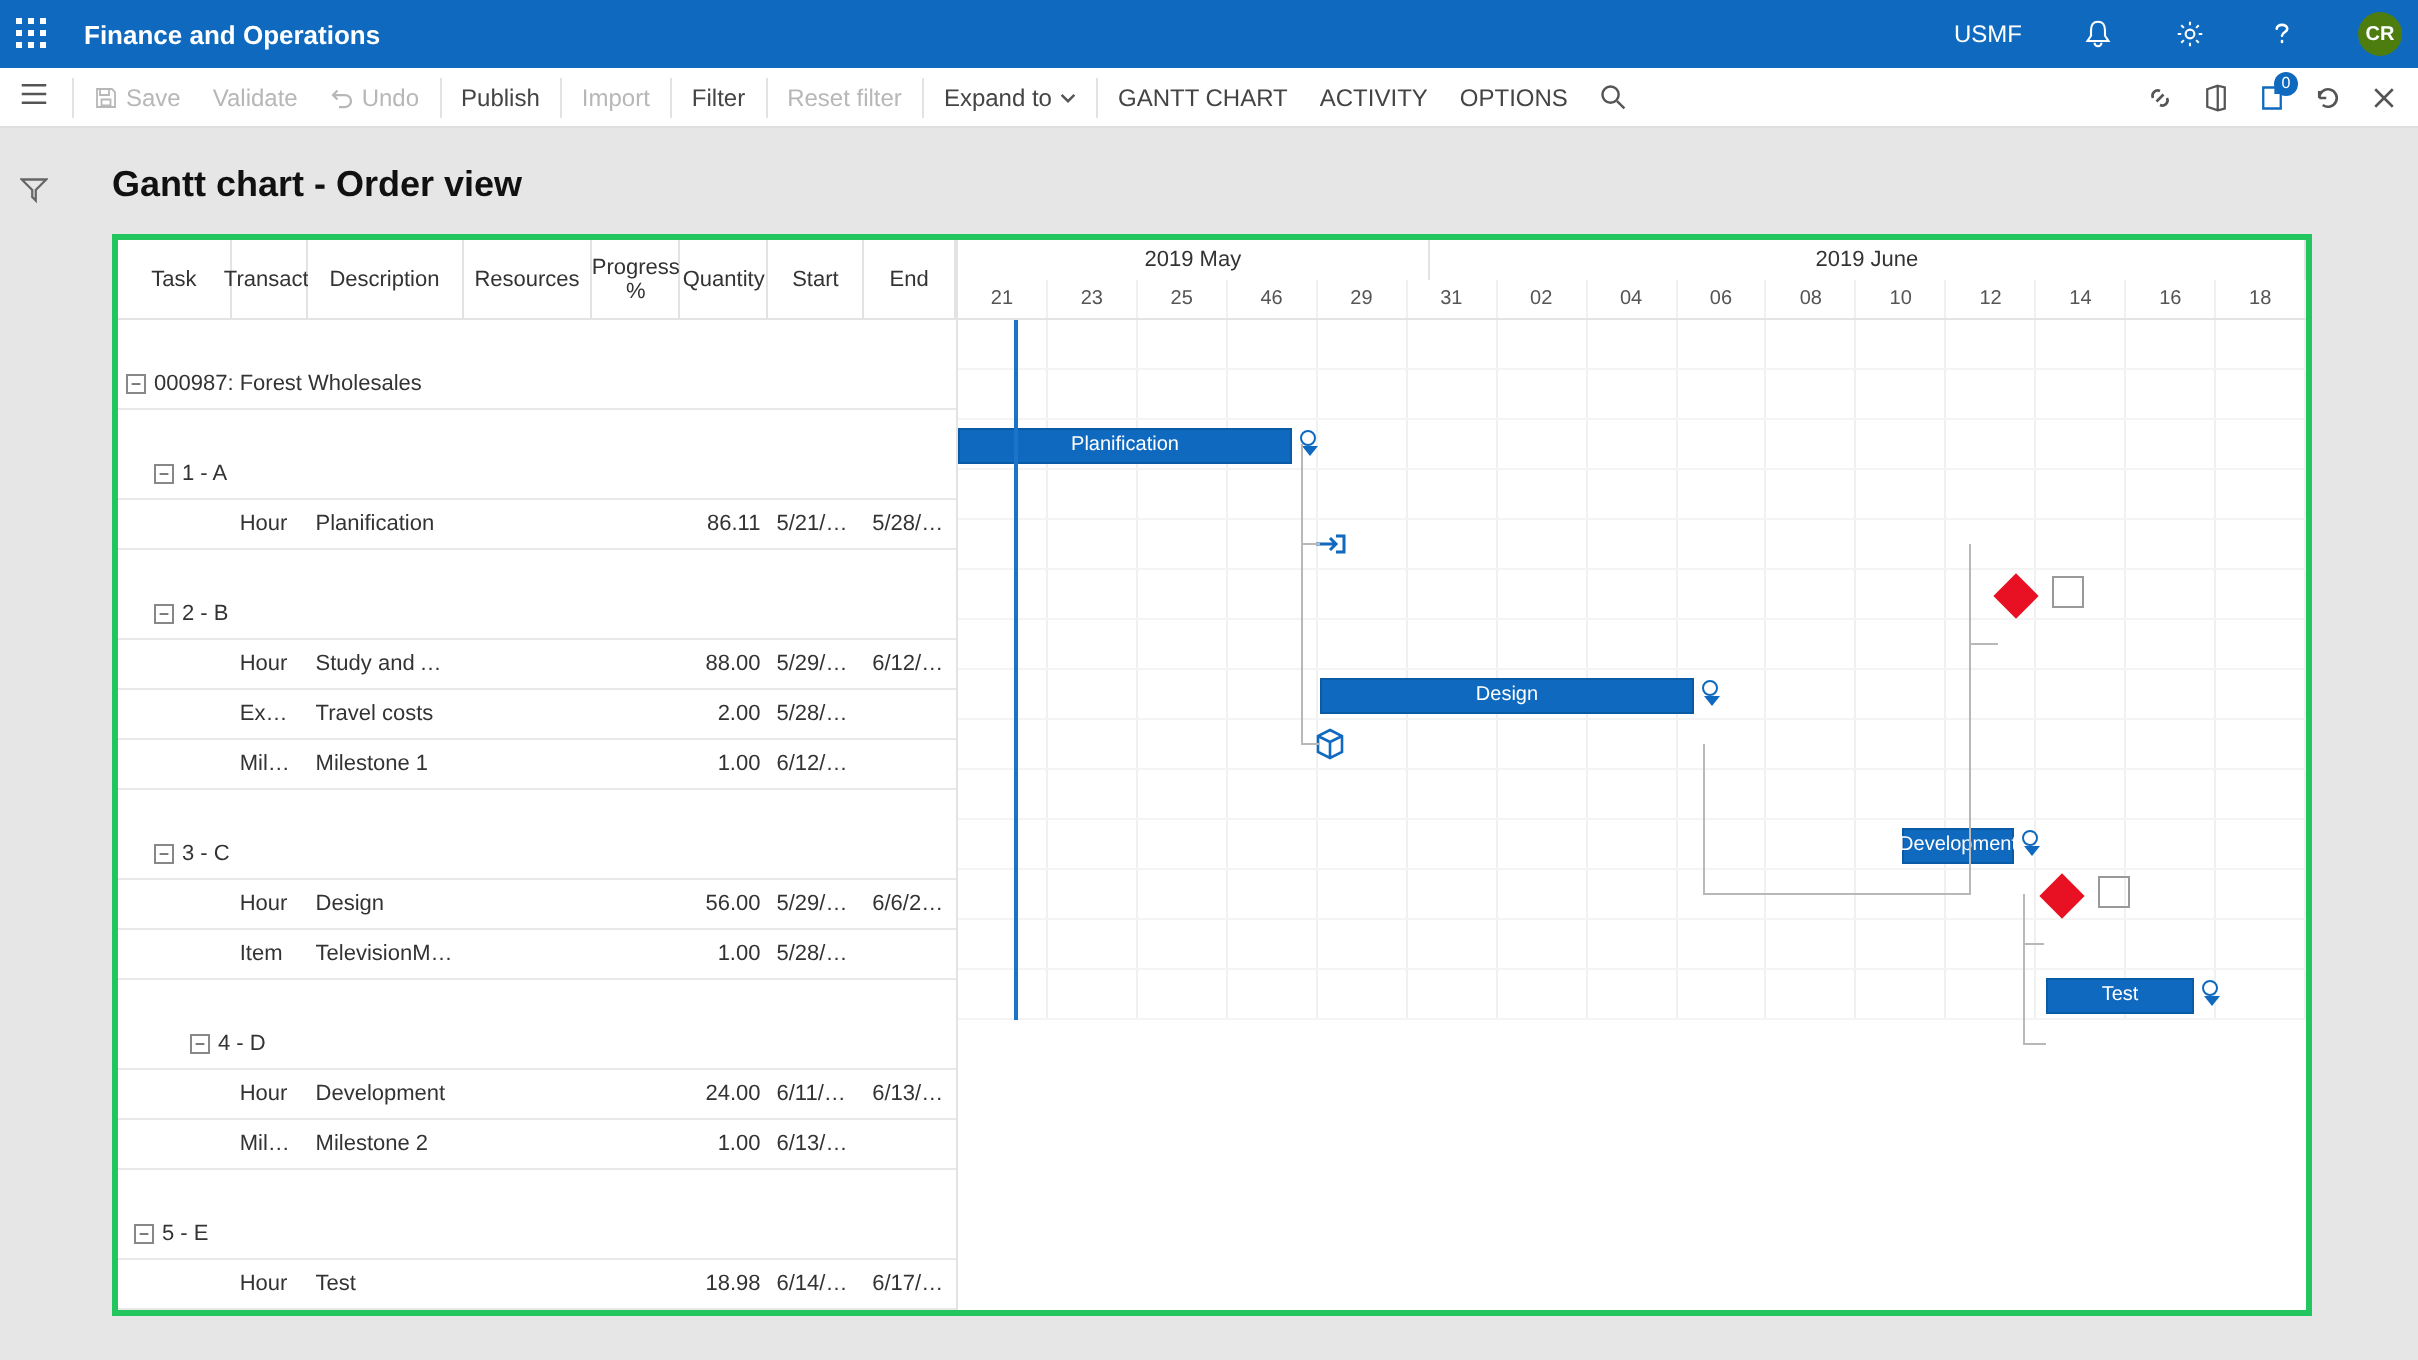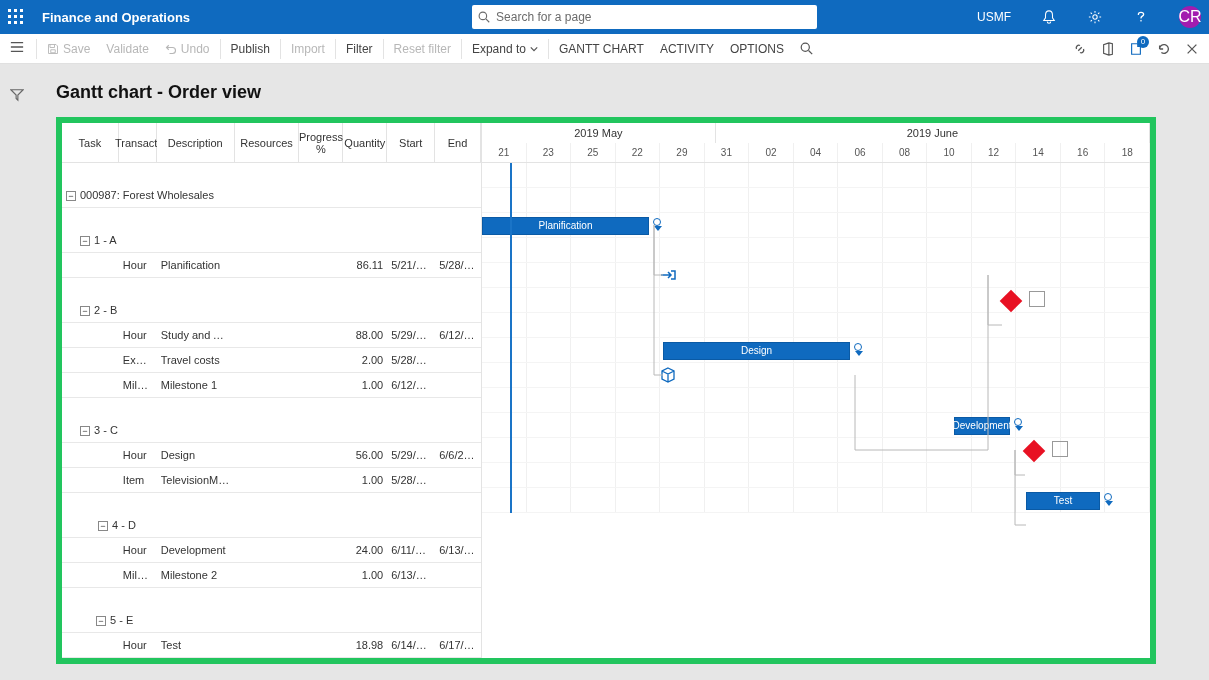--- a/index.html
+++ b/index.html
@@ -7,40 +7,40 @@
 
 .topbar { height:34px; background:#0F6ABF; display:flex; align-items:center; color:#fff; padding:0 8px; }
 .waffle { width:16px; height:16px; display:inline-block; margin-right:14px; cursor:pointer; }
 .waffle svg { display:block; }
 .app-title { font-size:13px; font-weight:600; margin-left:4px; }
 .search-wrap { margin-left:282px; display:flex; align-items:center; background:#fff; height:24px; width:345px; border-radius:2px; padding:0 6px; color:#6b6b6b; }
 .search-wrap span.ph { margin-left:6px; font-size:12px; }
 .top-right { margin-left:auto; display:flex; align-items:center; gap:30px; }
 .top-right .txt { font-size:12px; }
 .top-icon { width:16px; height:16px; display:flex; align-items:center; justify-content:center; cursor:pointer; }
-.avatar { width:22px; height:22px; border-radius:50%; background:#a21caf; color:#fff; display:flex; align-items:center; justify-content:center; font-size:16px; font-weight:400; }
+.avatar { width:22px; height:22px; border-radius:50%; background:#4d7c0f; color:#fff; display:flex; align-items:center; justify-content:center; font-size:10px; font-weight:700; }
 
 .cmdbar { height:30px; background:#fff; display:flex; align-items:center; padding:12px 10px; font-size:12px; color:#444; border-bottom:1px solid #e0e0e0; }
 .cmdbar .menu-btn { margin-right:10px; cursor:pointer; }
 .cmdbar .item { padding:0 8px; height:30px; display:flex; align-items:center; cursor:pointer; gap:4px; }
 .cmdbar .item.disabled { color:#b7b7b7; }
 .cmdbar .itemsep { border-left:1px solid #e3e3e3; height:20px; margin:0 2px; }
 .cmd-right { margin-left:auto; display:flex; align-items:center; gap:14px; }
 .cmd-right .cicon { width:14px; height:14px; cursor:pointer; }
 .badge-doc { position:relative; }
 .badge-doc .bubble { position:absolute; top:-6px; right:-6px; width:12px; height:12px; border-radius:50%; background:#0F6ABF; color:#fff; font-size:8px; display:flex; align-items:center; justify-content:center; }
 
 .sidebar-left { position:absolute; left:0; top:64px; width:34px; height:calc(100% - 64px); background:#e6e6e6; display:flex; flex-direction:column; align-items:center; padding-top:24px; }
 .filter-icon { cursor:pointer; }
 
 .content { position:absolute; left:34px; top:64px; right:0; bottom:0; padding:18px 0 0 22px; }
 
 .page-title { font-size:18px; font-weight:700; color:#111; margin-bottom:14px; margin-left:0; }
 
-.gantt-wrap { display:flex; background:#fff; width:1100px; border:6px solid #22c55e; }
+.gantt-wrap { display:flex; background:#fff; width:1100px; border:3px solid #22c55e; }
 .gantt-left { width:420px; border-right:1px solid #e3e3e3; }
 .gantt-right { flex:1; position:relative; overflow:hidden; }
 
 .gl-headers { display:flex; height:40px; }
 .gl-headers div { border-right:1px solid #e3e3e3; border-bottom:1px solid #e3e3e3; display:flex; align-items:center; justify-content:center; font-size:11px; color:#333; background:#fff; text-align:center; }
 .col-task{width:57px;} .col-tx{width:38px;} .col-desc{width:78px;} .col-res{width:65px;} .col-prog{width:44px;} .col-qty{width:44px;} .col-start{width:48px;} .col-end{width:46px; border-right:none;}
 
 .gl-row { display:flex; height:25px; border-bottom:1px solid #e8e8e8; align-items:center; font-size:11px; }
 .gl-row .cell { padding:0 4px; white-space:nowrap; overflow:hidden; text-overflow:ellipsis; }
 .gl-row.group { background:#fff;margin-top:20px; }
@@ -88,27 +88,20 @@
           <rect x="0" y="6" width="3" height="3"></rect>
           <rect x="6" y="6" width="3" height="3"></rect>
           <rect x="12" y="6" width="3" height="3"></rect>
           <rect x="0" y="12" width="3" height="3"></rect>
           <rect x="6" y="12" width="3" height="3"></rect>
           <rect x="12" y="12" width="3" height="3"></rect>
         </g>
       </svg>
   </span>
   <span class="app-title">Finance and Operations</span>
-  <div class="search-wrap">
-    <svg width="12" height="12" viewBox="0 0 16 16">
-        <circle cx="6.5" cy="6.5" r="5" stroke="#6b6b6b" stroke-width="1.5" fill="none"></circle>
-        <line x1="10.5" y1="10.5" x2="15" y2="15" stroke="#6b6b6b" stroke-width="1.5"></line>
-      </svg>
-    <span class="ph">Search for a page</span>
-  </div>
   <div class="top-right">
     <span class="txt">USMF</span>
     <span class="top-icon">
         <svg width="14" height="14" viewBox="0 0 16 16">
           <path d="M8 1 C5 1 4 3 4 6 L4 9 L2 12 L14 12 L12 9 L12 6 C12 3 11 1 8 1 Z M6 13 A2 2 0 0 0 10 13" fill="none" stroke="#fff" stroke-width="1.2"></path>
         </svg>
       </span>
     <span class="top-icon">
         <svg width="14" height="14" viewBox="0 0 16 16">
           <circle cx="8" cy="8" r="2.5" fill="none" stroke="#fff" stroke-width="1.2"></circle>
@@ -315,21 +308,21 @@
             <div class="cell" style="width: 57px;"></div>
             <div class="cell" style="width: 38px;">Mileston</div>
             <div class="cell" style="width: 78px;">Milestone 2</div>
             <div class="cell" style="width: 65px;"></div>
             <div class="cell" style="width: 44px;"></div>
             <div class="cell" style="width: 44px; text-align: right;">1.00</div>
             <div class="cell" style="width: 48px; text-align: right;">6/13/2019</div>
             <div class="cell" style="width: 46px; text-align: right;"></div>
           </div>
           <div class="gl-row group">
-            <div class="cell" style="padding-left: 34px; width: 420px;"><span class="expander">−</span>5 - E</div>
+            <div class="cell" style="padding-left: 8px; width: 420px;"><span class="expander">−</span>5 - E</div>
           </div>
           <div class="gl-row">
             <div class="cell" style="width: 57px;"></div>
             <div class="cell" style="width: 38px;">Hour</div>
             <div class="cell" style="width: 78px;">Test</div>
             <div class="cell" style="width: 65px;"></div>
             <div class="cell" style="width: 44px;"></div>
             <div class="cell" style="width: 44px; text-align: right;">18.98</div>
             <div class="cell" style="width: 48px; text-align: right;">6/14/2019</div>
             <div class="cell" style="width: 46px; text-align: right;">6/17/2019</div>
@@ -340,21 +333,21 @@
     <div class="gantt-right">
       <div class="tl-header">
         <div class="tl-months" id="tl-months">
             <div style="flex: 0 0 35%;">2019 May</div>
             <div style="flex: 0 0 65%;">2019 June</div>
           </div>
         <div class="tl-days" id="tl-days">
             <div>21</div>
             <div>23</div>
             <div>25</div>
-            <div>22</div>
+            <div>46</div>
             <div>29</div>
             <div>31</div>
             <div>02</div>
             <div>04</div>
             <div>06</div>
             <div>08</div>
             <div>10</div>
             <div>12</div>
             <div>14</div>
             <div>16</div>

